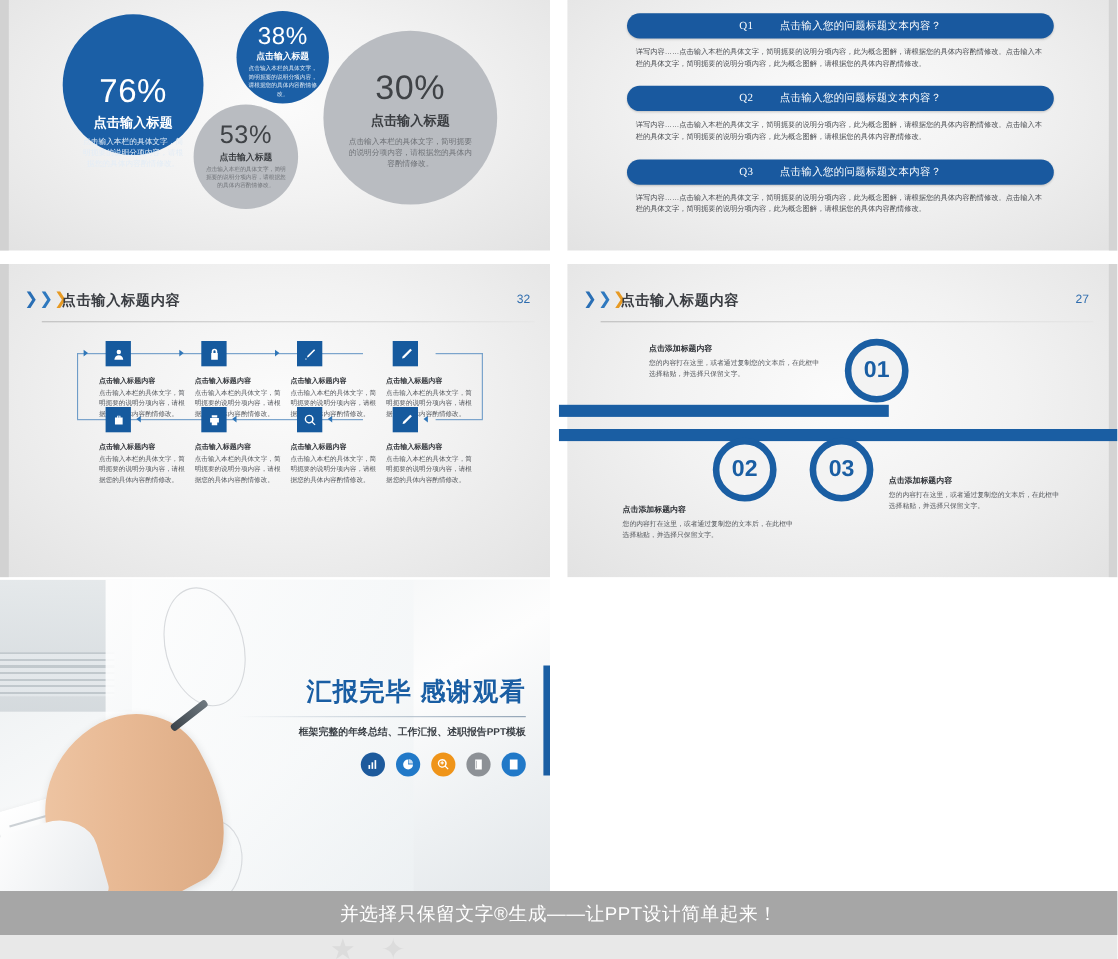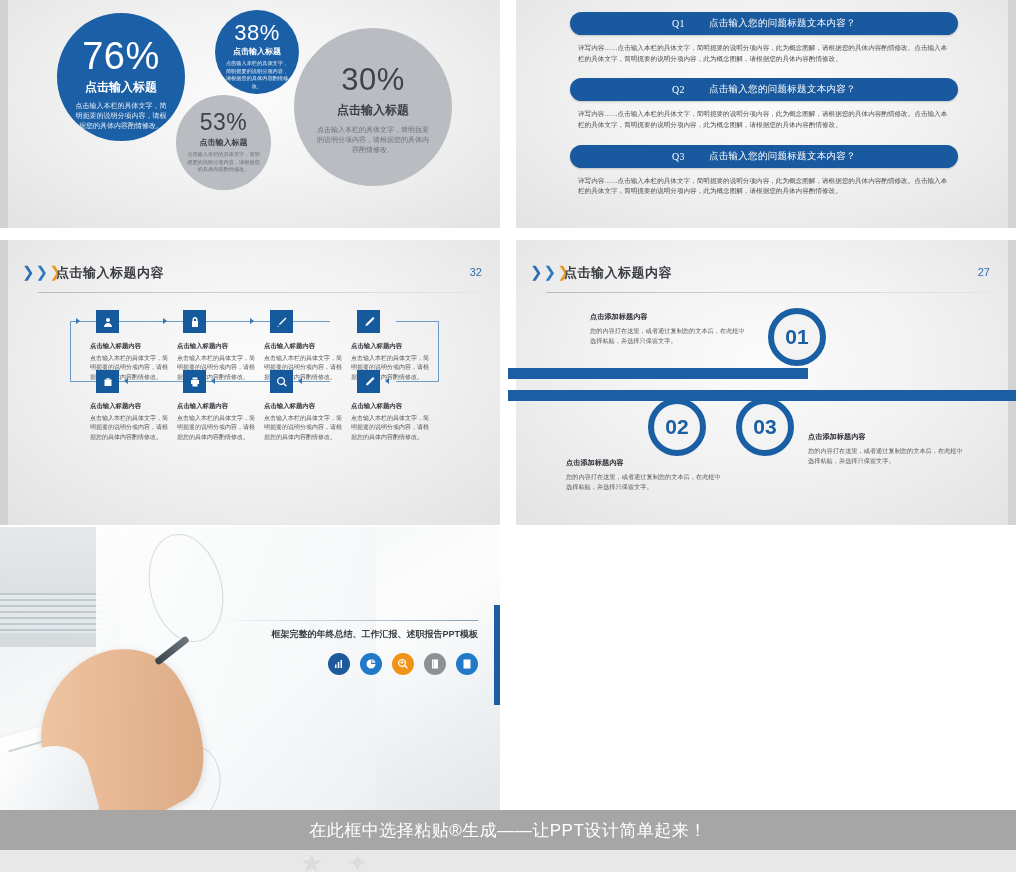--- a/index.html
+++ b/index.html
@@ -28,21 +28,21 @@
   .circ .ttl { font-weight:bold; }
   .circ .desc { line-height:1.45; }
   .c-blue { background:#1b5fa6; color:#ffffff; }
   .c-blue .desc { color:#e4edf6; }
   .c-grey { background:#b9bcc1; color:#44474b; }
   .c-grey .pct { color:#3f4246; }
   .c-grey .ttl { color:#3b3e42; }
   .c-grey .desc { color:#6f7277; }
 
   #c76 { left:57px; top:13px; width:128px; height:128px; padding-top:24px; }
-  #c76 .pct { font-size:38px; }
+  #c76 .pct { font-size:30px;margin-top:32px; }
   #c76 .ttl { font-size:12px; margin-top:4px; }
   #c76 .desc { font-size:7px; margin-top:5px; width:97px; }
 
   #c38 { left:215px; top:10px; width:84px; height:84px; padding-top:12px; z-index:3;}
   #c38 .pct { font-size:22px; }
   #c38 .ttl { font-size:8px; margin-top:2px; }
   #c38 .desc { font-size:5.2px; margin-top:3px; width:66px; }
 
   #c53 { left:176px; top:95px; width:95px; height:95px; padding-top:16px; z-index:2;}
   #c53 .pct { font-size:23px; }
@@ -396,20 +396,21 @@
         <div class="ph-dot" style="left:20px;top:72px;background:#f2c29a"></div>
         <div class="ph-dot" style="left:48px;top:70px;background:#eda7a7"></div>
       </div>
       <div class="ph-arm"></div>
       <div class="ph-sleeve"></div>
       <div class="ph-pen"></div>
     </div>
 
     <div class="ty-blue-bar"></div>
     <div class="ty-panel">
+      <div class="ty-title">汇报完毕 感谢观看</div>
       <div class="ty-rule"></div>
       <div class="ty-sub">框架完整的年终总结、工作汇报、述职报告PPT模板</div>
       <div class="ty-icons">
         <div class="ty-ic" style="background:#1d5a9c">
           <svg viewBox="0 0 24 24">
               <rect x="4" y="13" width="3" height="7"></rect>
               <rect x="9.5" y="8" width="3" height="12"></rect>
               <rect x="15" y="4" width="3" height="16"></rect>
             </svg>
         </div>
@@ -440,16 +441,16 @@
 
   <div class="slide" id="slide6"></div>
 
   <div class="gutter-v" style="left:500px;top:0;width:16px;height:810px;"></div>
   <div class="gutter-v" style="left:0;top:228px;width:1016px;height:12px;"></div>
   <div class="gutter-v" style="left:0;top:525px;width:1016px;height:2px;"></div>
 
   <div class="below"></div>
   <div class="wm">★ ✦</div>
   <div class="footer">
-    <span>在此框中选择粘贴®生成——让PPT设计简单起来！</span>
+    <span>并选择只保留文字®生成——让PPT设计简单起来！</span>
   </div>
 
 </div>
 
 </body></html>

